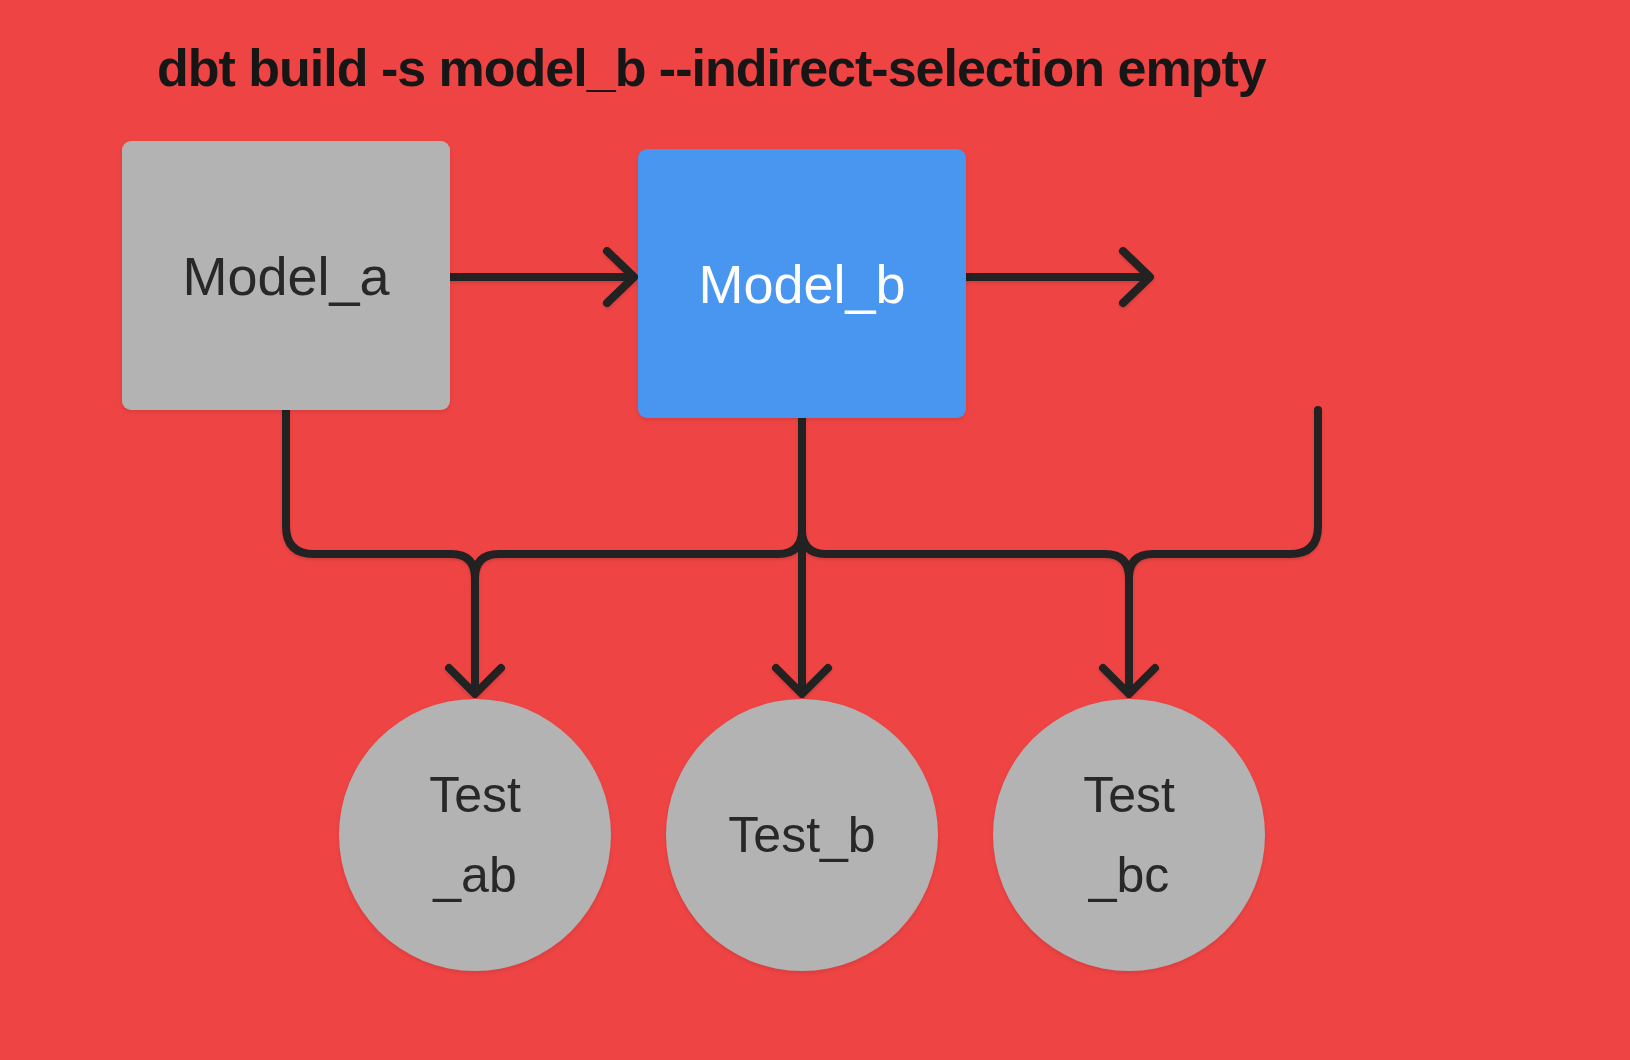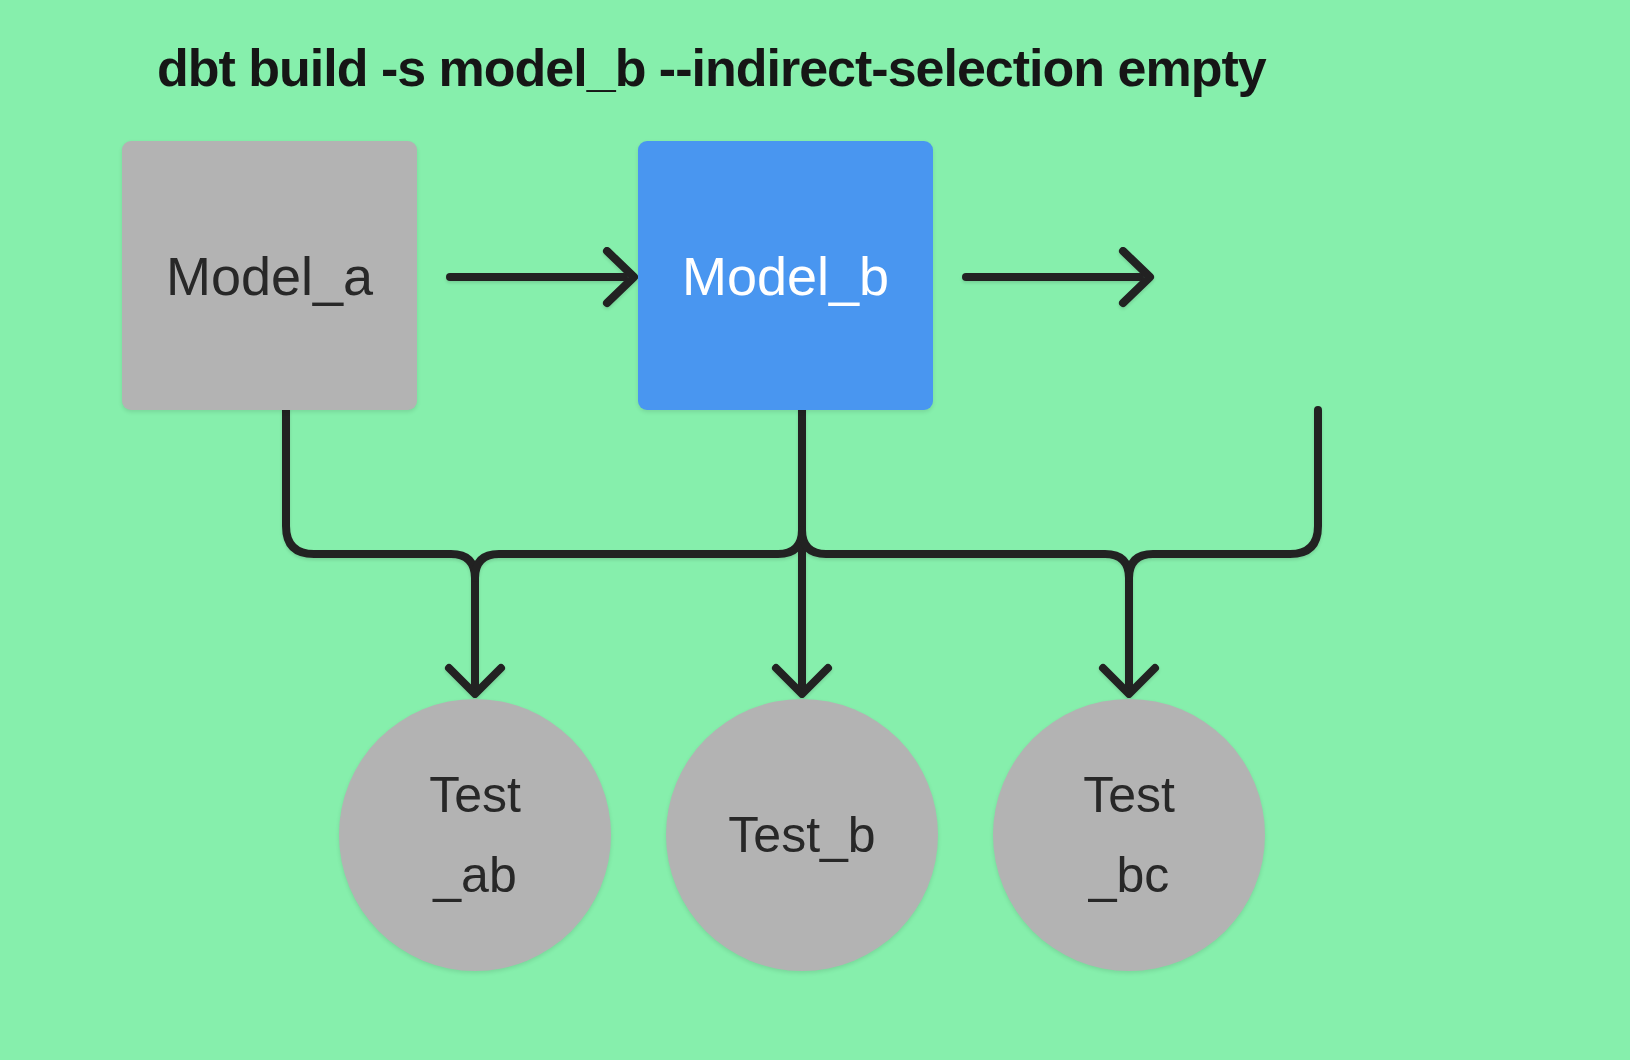--- a/index.html
+++ b/index.html
@@ -5,21 +5,21 @@
   html, body {
     margin: 0;
     padding: 0;
     background: #ffffff;
     font-family: "Liberation Sans", "DejaVu Sans", sans-serif;
   }
   .stage {
     position: relative;
     width: 1630px;
     height: 1060px;
-    background: #86efac;
+    background: #ef4444;
     overflow: hidden;
   }
   .title {
     position: absolute;
     left: 157px;
     top: 38px;
     font-size: 52px;
     font-weight: 600;
     letter-spacing: -1px;
     color: #161616;
@@ -33,29 +33,30 @@
   }
   .node {
     position: absolute;
     display: flex;
     align-items: center;
     justify-content: center;
     color: #282828;
     box-shadow: 0 2px 4px rgba(0,0,0,0.10);
   }
   .box {
-    width: 295px;
+    width: 328px;
     height: 269px;
     border-radius: 9px;
     background: #b3b3b3;
     font-size: 54px;
   }
   .box.selected {
     background: #4996f0;
     color: #ffffff;
+    margin-top: 8px;
   }
   .circle {
     width: 272px;
     height: 272px;
     border-radius: 50%;
     background: #b3b3b3;
     font-size: 50px;
     line-height: 1.6;
     text-align: center;
   }

